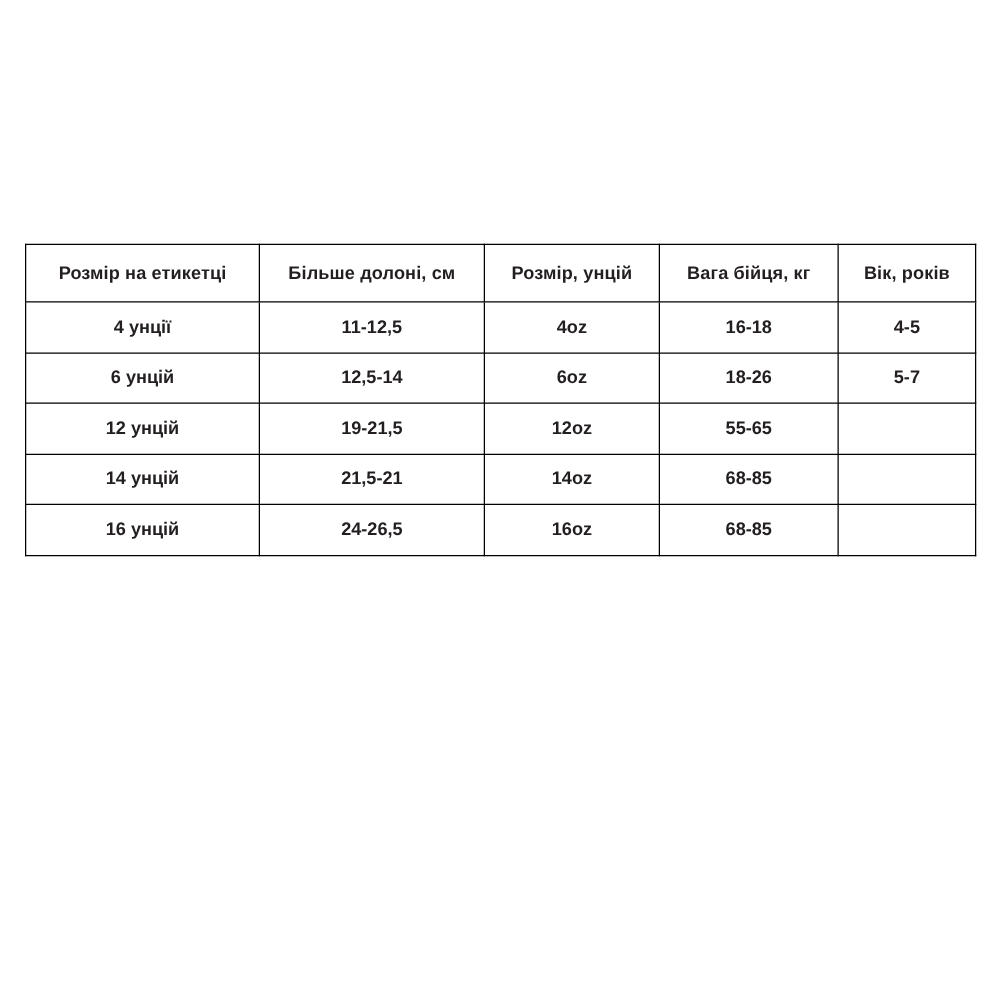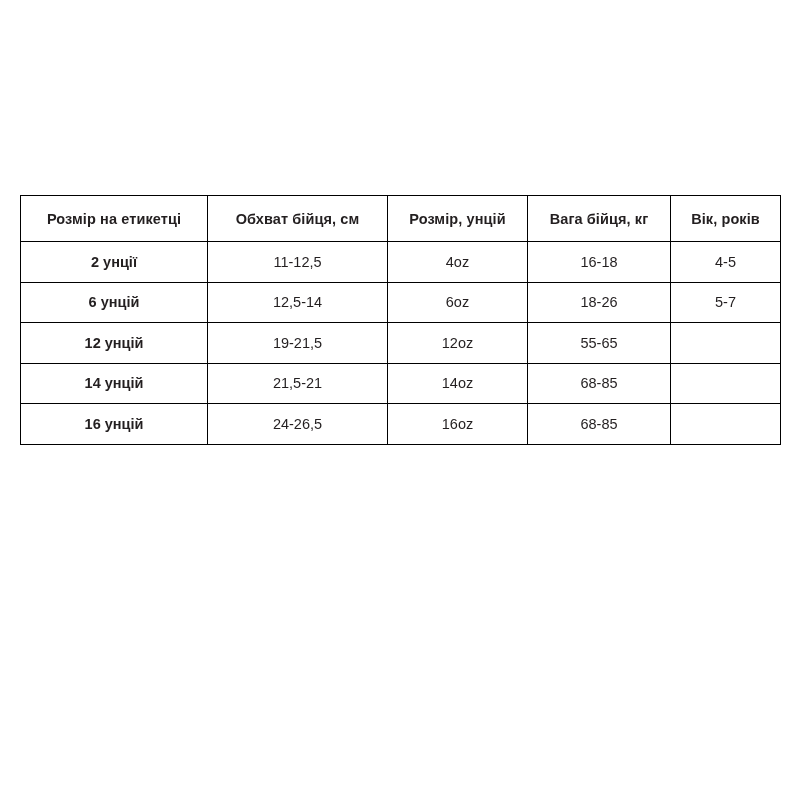--- a/index.html
+++ b/index.html
@@ -38,21 +38,21 @@
   }
   table.size-table thead th {
     height: 45px;
     font-size: 14.5px;
     font-weight: bold;
     letter-spacing: 0.1px;
   }
   table.size-table tbody td {
     height: 39.5px;
     font-size: 14.5px;
-    font-weight: normal;
+    font-weight: bold;
   }
   table.size-table tbody td.label-col {
     font-weight: bold;
   }
   
   col.c0 { width: 187px; }
   col.c1 { width: 180px; }
   col.c2 { width: 140px; }
   col.c3 { width: 143px; }
   col.c4 { width: 110px; }
@@ -66,29 +66,29 @@
       <colgroup>
         <col class="c0">
           <col class="c1">
           <col class="c2">
           <col class="c3">
           <col class="c4">
       </colgroup>
       <thead>
         <tr>
           <th>Розмір на етикетці</th>
-          <th>Обхват бійця, см</th>
+          <th>Більше долоні, см</th>
           <th>Розмір, унцій</th>
           <th>Вага бійця, кг</th>
           <th>Вік, років</th>
         </tr>
       </thead>
       <tbody>
         <tr>
-          <td class="label-col">2 унції</td>
+          <td class="label-col">4 унції</td>
           <td>11-12,5</td>
           <td>4oz</td>
           <td>16-18</td>
           <td>4-5</td>
         </tr>
         <tr>
           <td class="label-col">6 унцій</td>
           <td>12,5-14</td>
           <td>6oz</td>
           <td>18-26</td>

